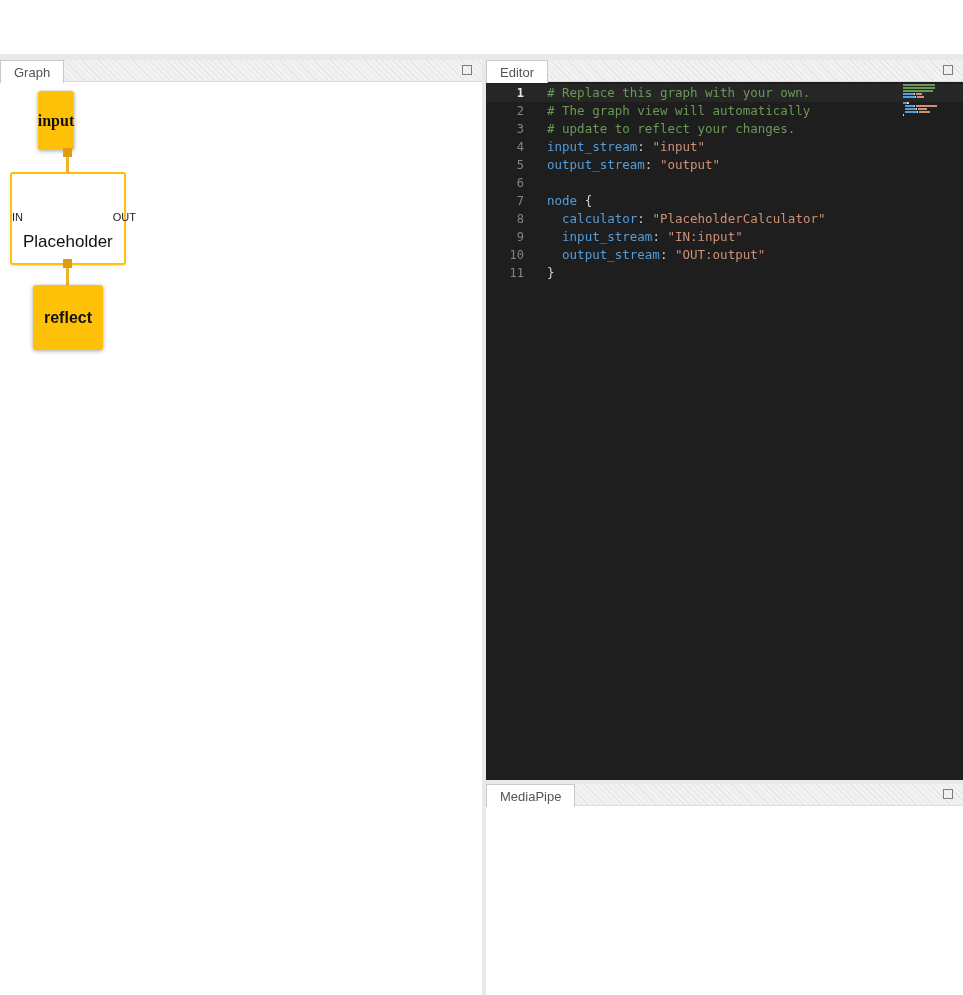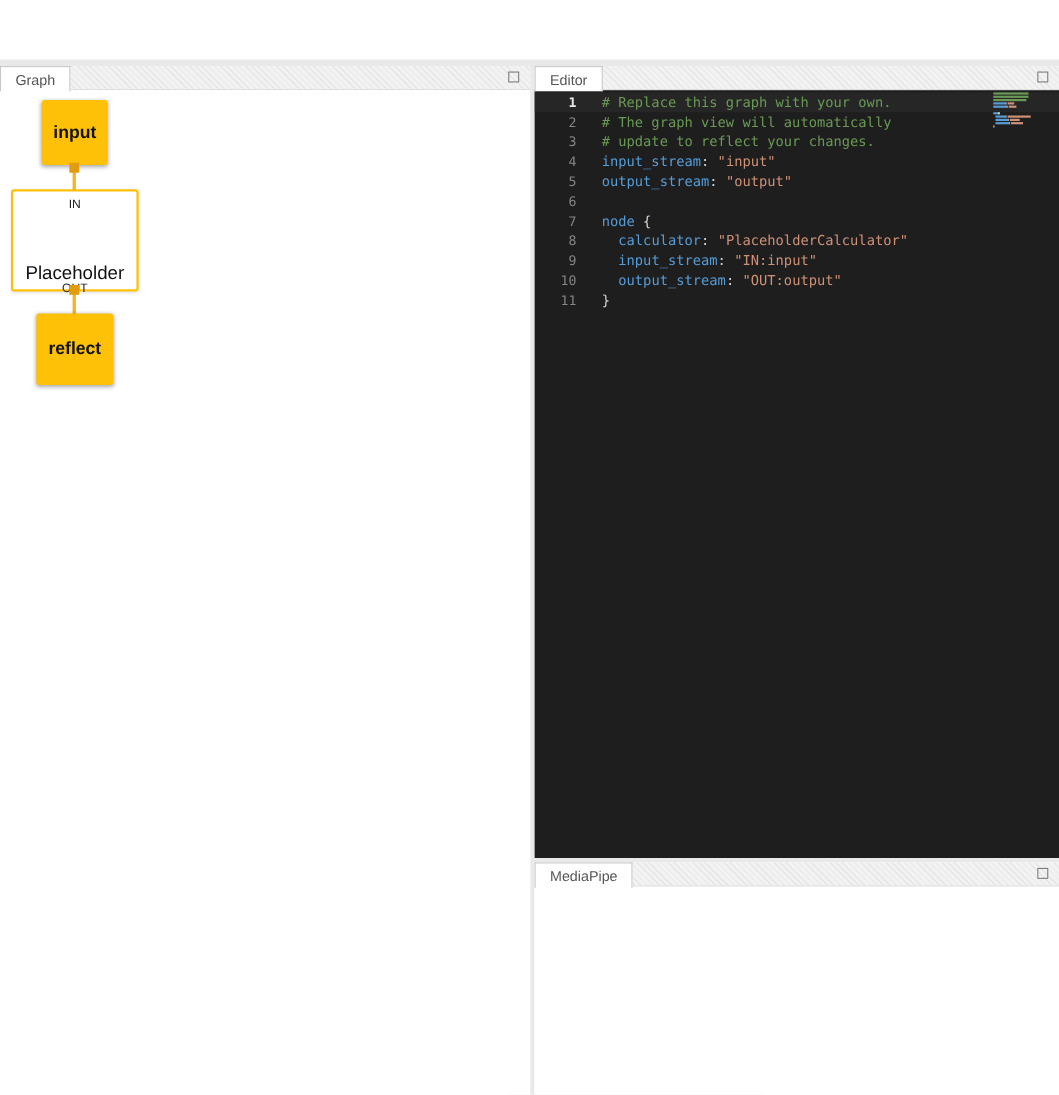--- a/index.html
+++ b/index.html
@@ -54,26 +54,26 @@
   }
   .panel-body { position:absolute; top:22px; left:0; right:0; bottom:0; overflow:hidden; }
 
   
   .graph-body { background:#fff; }
   .gnode {
     position:absolute; border-radius:3px;
     display:flex; align-items:center; justify-content:center;
     box-shadow:0 1px 4px rgba(0,0,0,0.35); cursor:pointer; color:#121212;
   }
-  .node-input  { left:38px; top:9px;  width:60px; height:59px; background:var(--c-node_fill,#FFC107); font-size:16px; font-weight:600; }
+  .node-input  { left:38px; top:9px;  width:36px; height:59px; background:var(--c-node_fill,#FFC107); font-size:16px; font-weight:600;font-family:Liberation Serif, serif; }
   .node-output { left:33px; top:203px; width:70px; height:65px; background:var(--c-node_fill,#FFC107); font-size:16px; font-weight:600; }
   .node-placeholder {
     left:10px; top:90px; width:116px; height:93px;
     background:#fff; border:2px solid var(--c-node_fill,#FFC107);
-    flex-direction:column; justify-content:space-between; padding:7px 0 9px;
+    flex-direction:row; justify-content:space-between; padding:7px 0 9px;
     box-shadow:0 1px 3px rgba(0,0,0,0.12);
   }
   .port-label { font-size:11px; color:#222; line-height:1; }
   .node-title { font-size:17px; color:#0f0f0f; line-height:1;margin-top:48px; }
   .edge { position:absolute; left:66px; width:3px; background:var(--c-edge_fill,#F0B429); }
   .edge-1 { top:66px;  height:26px; }
   .edge-2 { top:181px; height:24px; }
   .port { position:absolute; left:63px; width:9px; height:9px; background:var(--c-port_fill,#E09C0C); }
   .port-1 { top:66px; }
   .port-2 { top:177px; }

